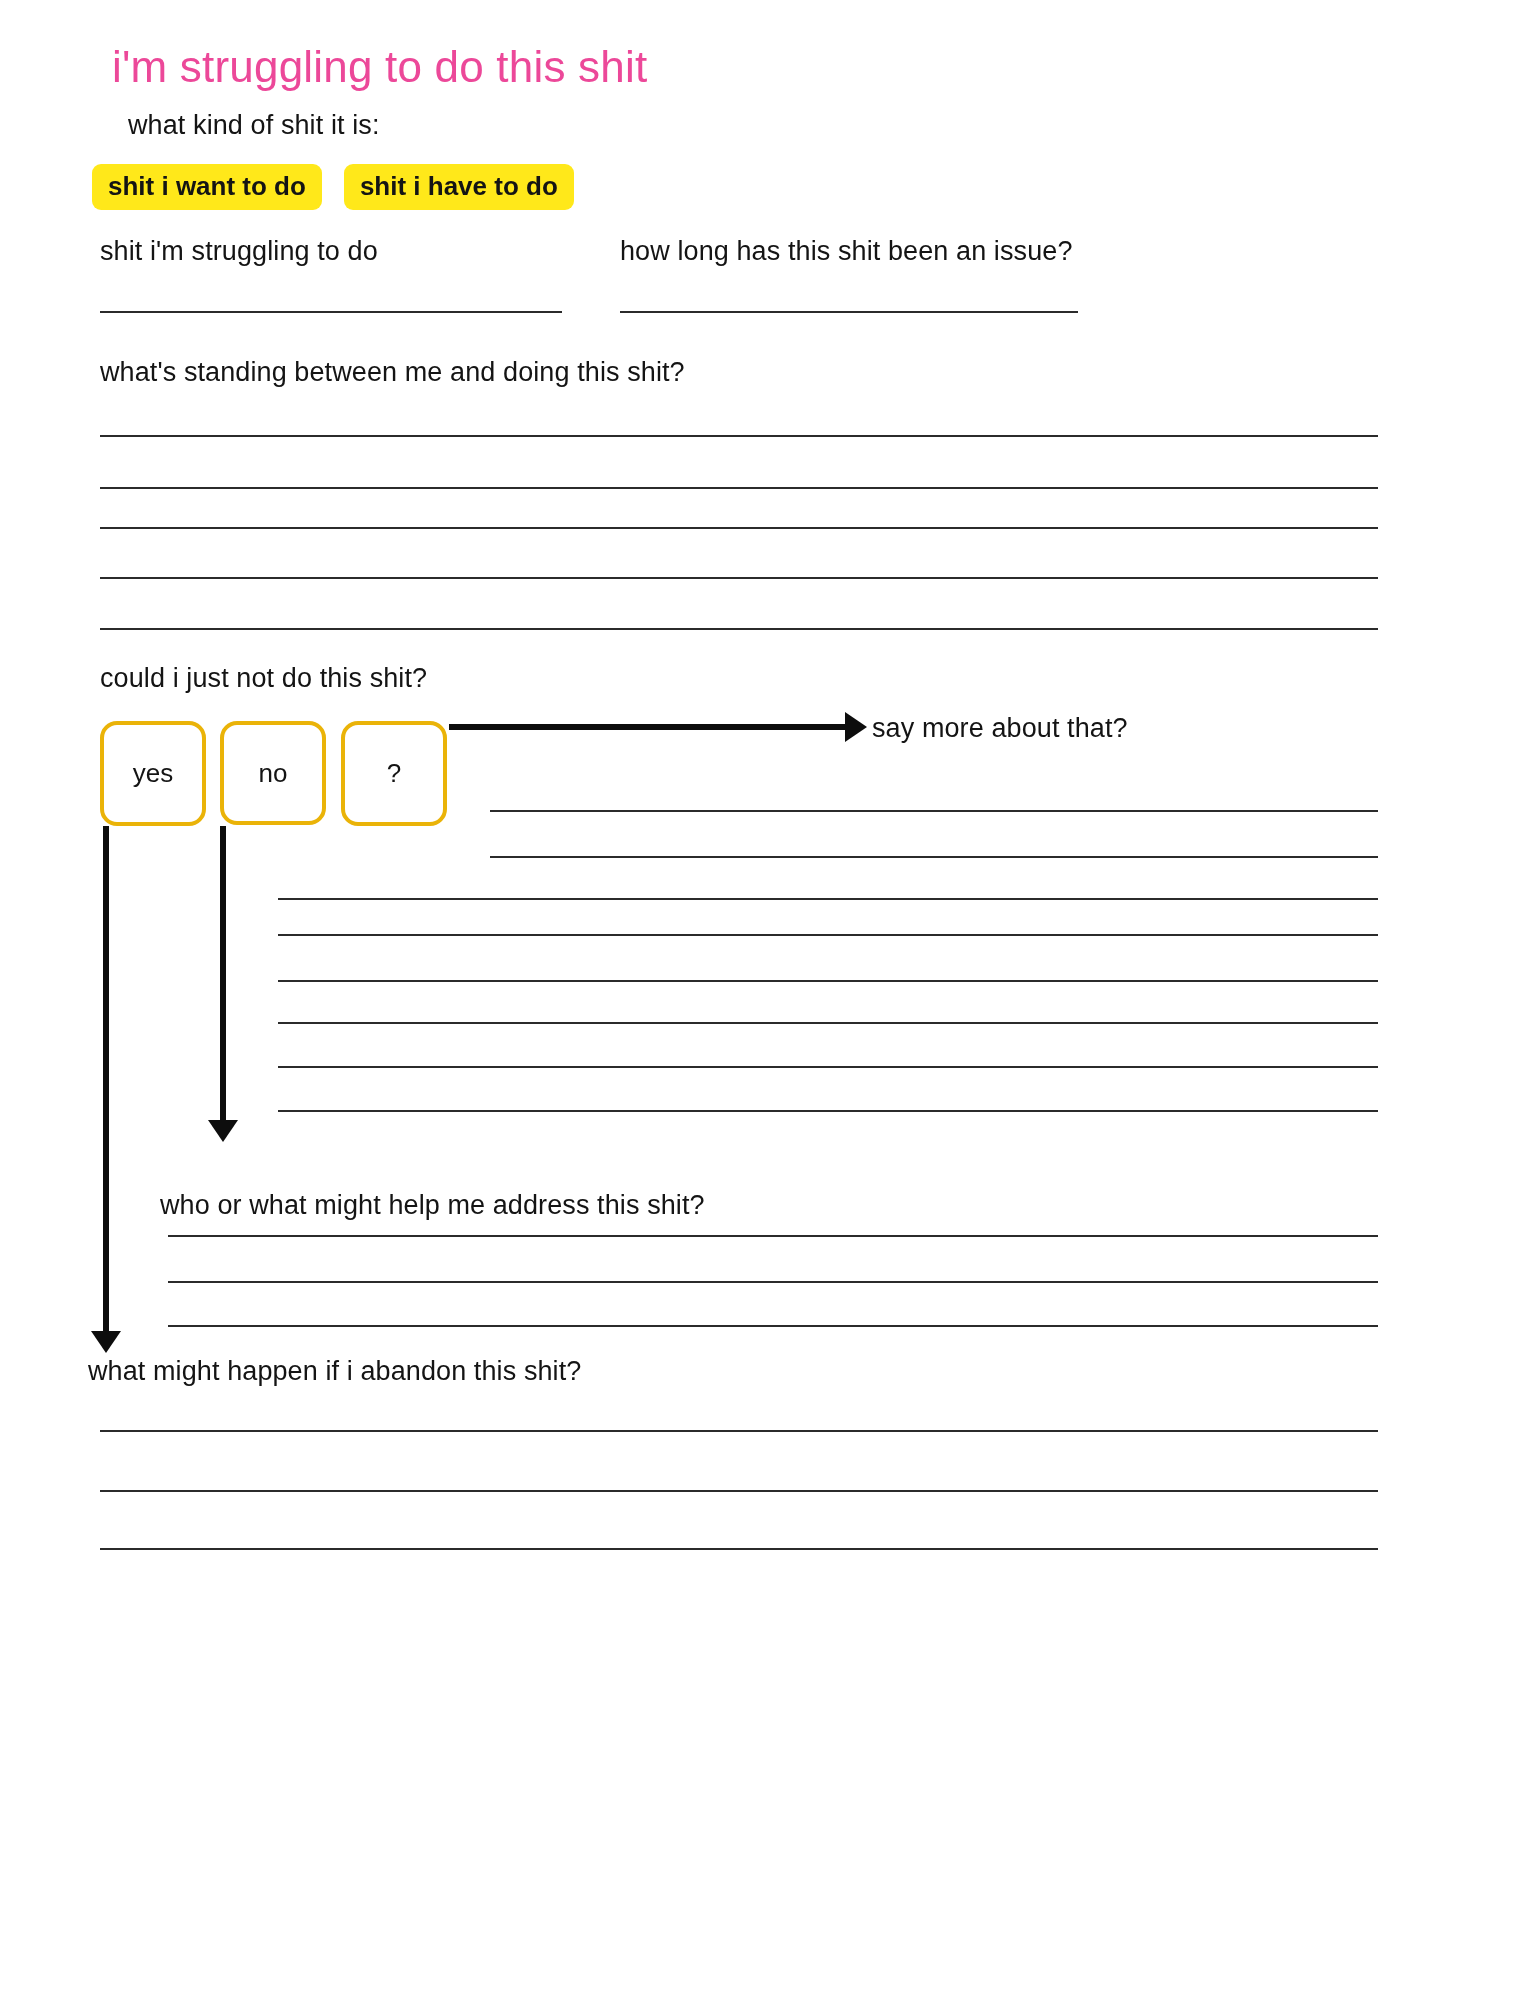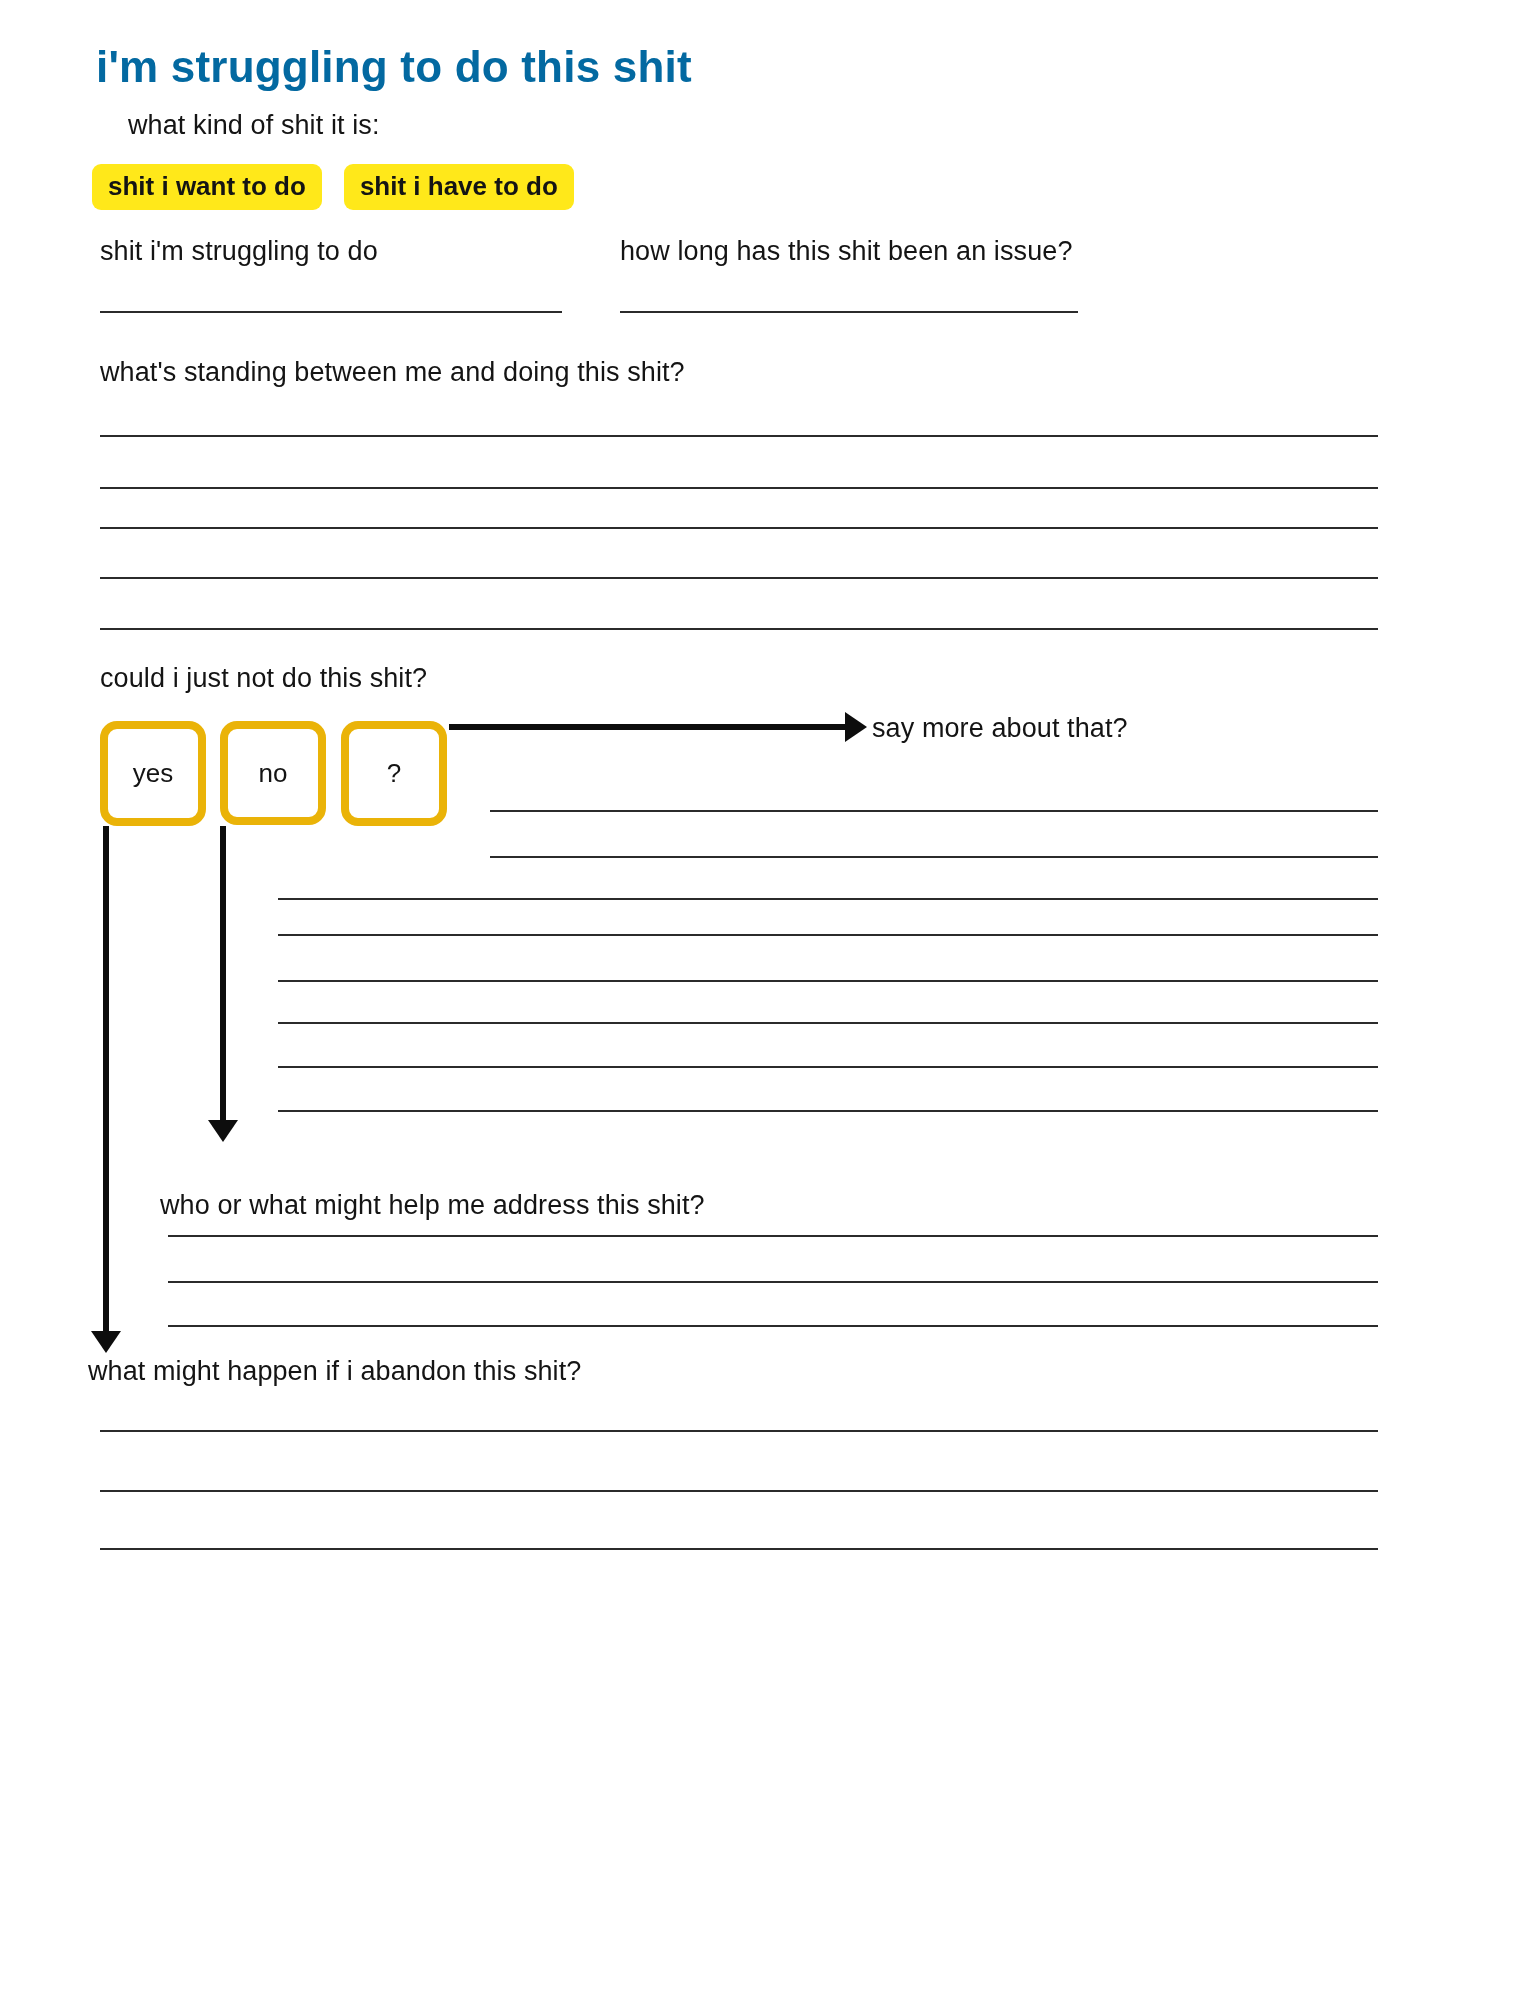--- a/index.html
+++ b/index.html
@@ -15,26 +15,26 @@
     position: relative;
     width: 1525px;
     height: 2000px;
     background: #ffffff;
     overflow: hidden;
   }
 
   
   .title {
     position: absolute;
-    left: 96px;
+    left: 112px;
     top: 42px;
     font-size: 44px;
-    font-weight: 700;
+    font-weight: 400;
     letter-spacing: 0.2px;
-    color: #0369a1;
+    color: #ec4899;
     white-space: nowrap;
   }
   .prompt {
     position: absolute;
     font-size: 27px;
     font-weight: 400;
     color: #141414;
     white-space: nowrap;
     letter-spacing: 0.1px;
   }
@@ -63,21 +63,21 @@
   .rule {
     position: absolute;
     height: 0;
     border-top: 2px solid #2b2b2b;
   }
 
   
   .choice-box {
     position: absolute;
     box-sizing: border-box;
-    border: 8px solid #eab308;
+    border: 4px solid #eab308;
     border-radius: 17px;
     background: #ffffff;
     display: flex;
     align-items: center;
     justify-content: center;
     font-size: 26px;
     color: #141414;
   }
 
   

